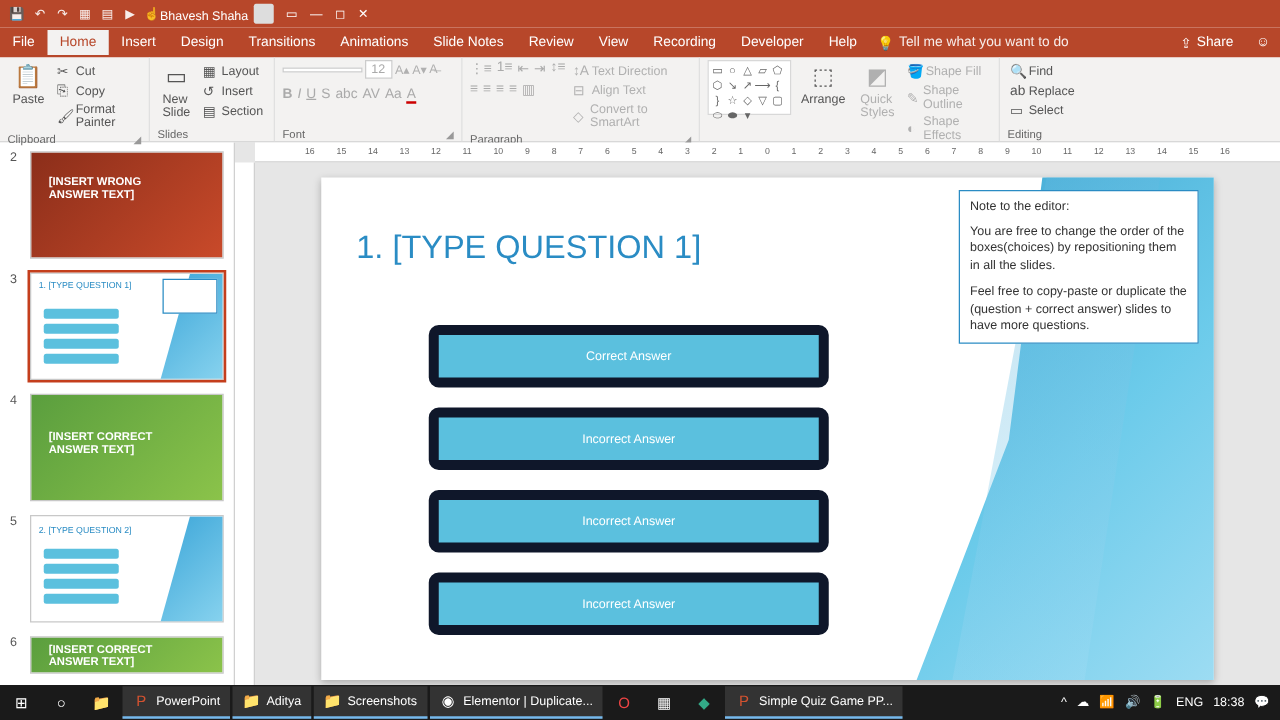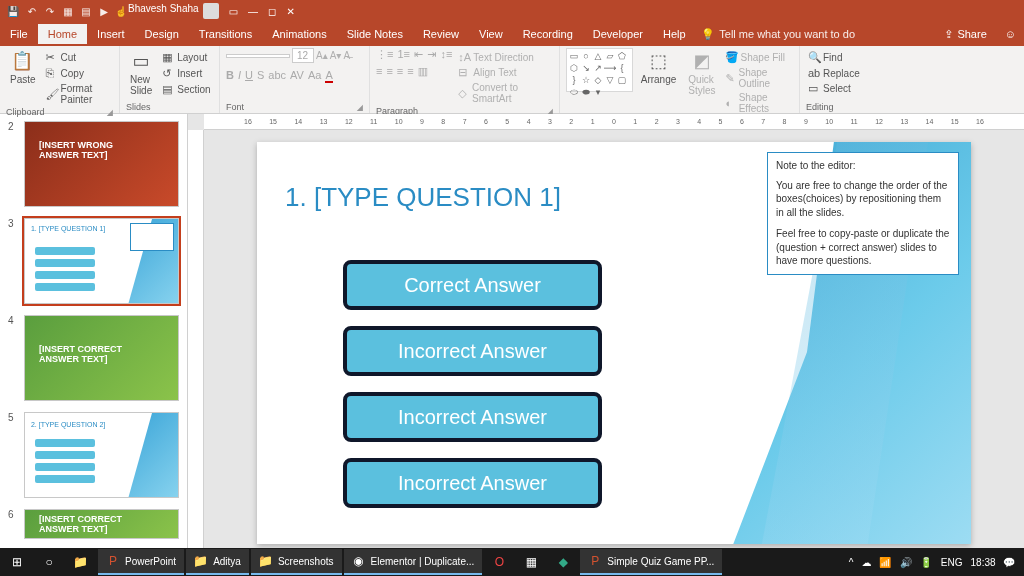--- a/index.html
+++ b/index.html
@@ -2,21 +2,21 @@
 <html><head>
 <meta charset="utf-8">
 <style>
 * { margin: 0; padding: 0; box-sizing: border-box; font-family: "Segoe UI", sans-serif; }
 body { background: #fff; width: 1024px; height: 576px; overflow: hidden; position: relative; }
 .titlebar { background: #B7472A; height: 22px; display: flex; align-items: center; color: #fff; font-size: 10px; padding: 0 4px; }
 .qat { display: flex; gap: 6px; padding-left: 4px; }
 .qat span { width: 12px; height: 12px; display: inline-flex; align-items: center; justify-content: center; opacity: .9; }
 .title-center { flex: 1; text-align: center; }
 .title-right { display: flex; gap: 10px; align-items: center; padding-right: 6px; }
-.title-right .user { display: flex; align-items: flex-start; gap: 4px; }
+.title-right .user { display: flex; align-items: flex-end; gap: 4px; }
 .avatar { width: 16px; height: 16px; background: #ddd; border-radius: 2px; }
 .menubar { background: #B7472A; height: 24px; display: flex; align-items: center; color: #fff; font-size: 11px; }
 .menubar .tab { padding: 4px 10px; cursor: pointer; }
 .menubar .tab.active { background: #f3f2f1; color: #B7472A; }
 .menubar .tell { margin-left: 6px; opacity: .9; display: flex; align-items: center; gap: 4px; }
 .menubar .tell .bulb { font-size: 11px; }
 .menubar .share { margin-left: auto; padding: 0 10px; display: flex; align-items: center; gap: 4px; }
 .menubar .smiley { padding: 0 8px; }
 .ribbon { background: #f3f2f1; height: 68px; display: flex; border-bottom: 1px solid #d0d0d0; font-size: 10px; color: #555; }
 .group { border-right: 1px solid #e0e0e0; display: flex; flex-direction: column; padding: 2px 6px 0; }
@@ -45,21 +45,21 @@
 .thumb-text { position: absolute; font-weight: 600; }
 .canvas-area { flex: 1; display: flex; flex-direction: column; position: relative; }
 .hruler { height: 16px; background: #fff; border-bottom: 1px solid #d0d0d0; margin-left: 16px; font-size: 7px; color: #666; display: flex; align-items: center; overflow: hidden; padding: 0 40px; justify-content: space-between; }
 .vruler { width: 16px; background: #fff; border-right: 1px solid #d0d0d0; position: absolute; left: 0; top: 16px; bottom: 0; }
 .canvas-wrap { flex: 1; display: flex; align-items: center; justify-content: center; padding: 6px 30px 6px 46px; }
 .slide { width: 714px; height: 402px; background: #fff; box-shadow: 0 2px 6px rgba(0,0,0,.25); position: relative; overflow: hidden; }
 .slide .bgshape { position: absolute; right: -60px; top: -40px; width: 320px; height: 500px; background: linear-gradient(135deg, #2196c9 0%, #5bc5e8 50%, #a8e0f5 100%); clip-path: polygon(40% 0, 100% 0, 100% 100%, 0 100%, 30% 50%); opacity: .9; }
 .slide .bgshape2 { position: absolute; right: 40px; top: -20px; width: 180px; height: 480px; background: linear-gradient(160deg, rgba(90,180,220,.4), rgba(180,230,250,.3)); clip-path: polygon(50% 0, 100% 0, 60% 100%, 0 100%); }
 .slide-title { position: absolute; left: 28px; top: 40px; color: #2a8cc4; font-size: 26px; font-weight: 400; }
 .answers { position: absolute; left: 86px; top: 118px; display: flex; flex-direction: column; gap: 16px; }
-.answer { width: 259px; height: 50px; background: #5bc0de; border: 4px solid #0f172a; border-radius: 8px; display: flex; align-items: center; justify-content: center; color: #fff; font-size: 20px; }
+.answer { width: 320px; height: 50px; background: #5bc0de; border: 8px solid #0f172a; border-radius: 8px; display: flex; align-items: center; justify-content: center; color: #fff; font-size: 10px; }
 .note-box { position: absolute; right: 12px; top: 10px; width: 192px; background: #fff; border: 1px solid #2a8cc4; padding: 6px 8px; font-size: 10px; color: #333; line-height: 1.35; }
 .note-box .hdr { margin-bottom: 6px; }
 .statusbar { height: 20px; background: #f3f2f1; border-top: 1px solid #d0d0d0; display: flex; align-items: center; font-size: 10px; color: #555; padding: 0 8px; }
 .statusbar .right { margin-left: auto; display: flex; gap: 10px; align-items: center; }
 .viewbtn { width: 14px; height: 12px; border: 1px solid #888; font-size: 8px; display: flex; align-items: center; justify-content: center; }
 .zoom-slider { width: 70px; height: 3px; background: #ccc; position: relative; }
 .zoom-slider::after { content: ''; width: 6px; height: 10px; background: #888; position: absolute; left: 58px; top: -4px; }
 .taskbar { height: 28px; background: #1a1a1a; display: flex; align-items: center; padding: 0 2px; gap: 2px; position: absolute; bottom: 0; left: 0; right: 0; }
 .tb-item { height: 26px; padding: 0 8px; display: flex; align-items: center; gap: 5px; color: #fff; font-size: 10px; cursor: pointer; }
 .tb-item.active { background: #333; border-bottom: 2px solid #76b9ed; }

